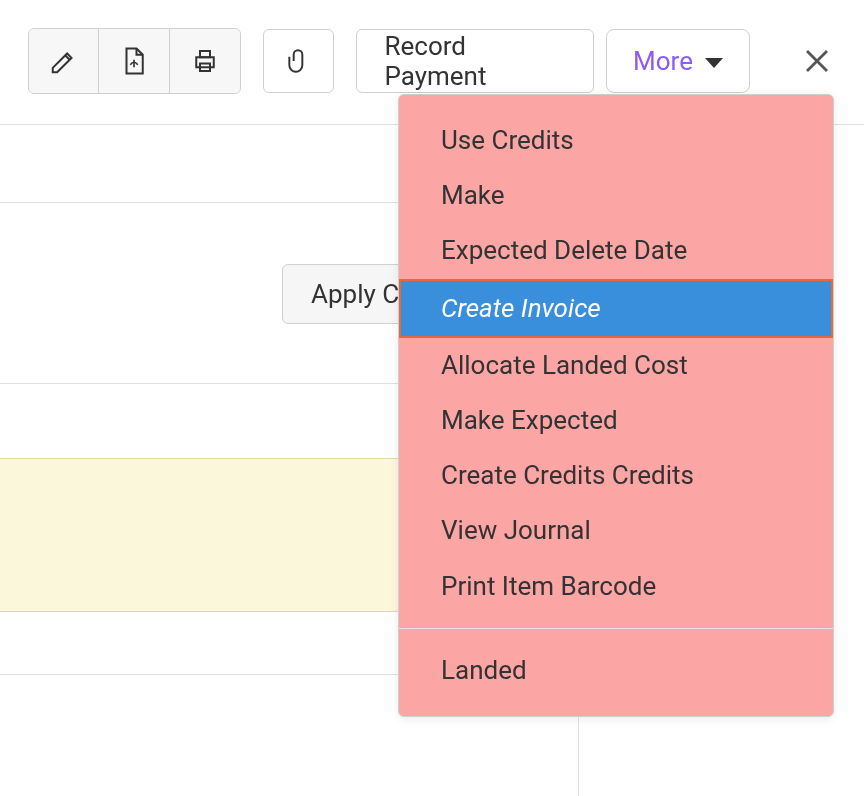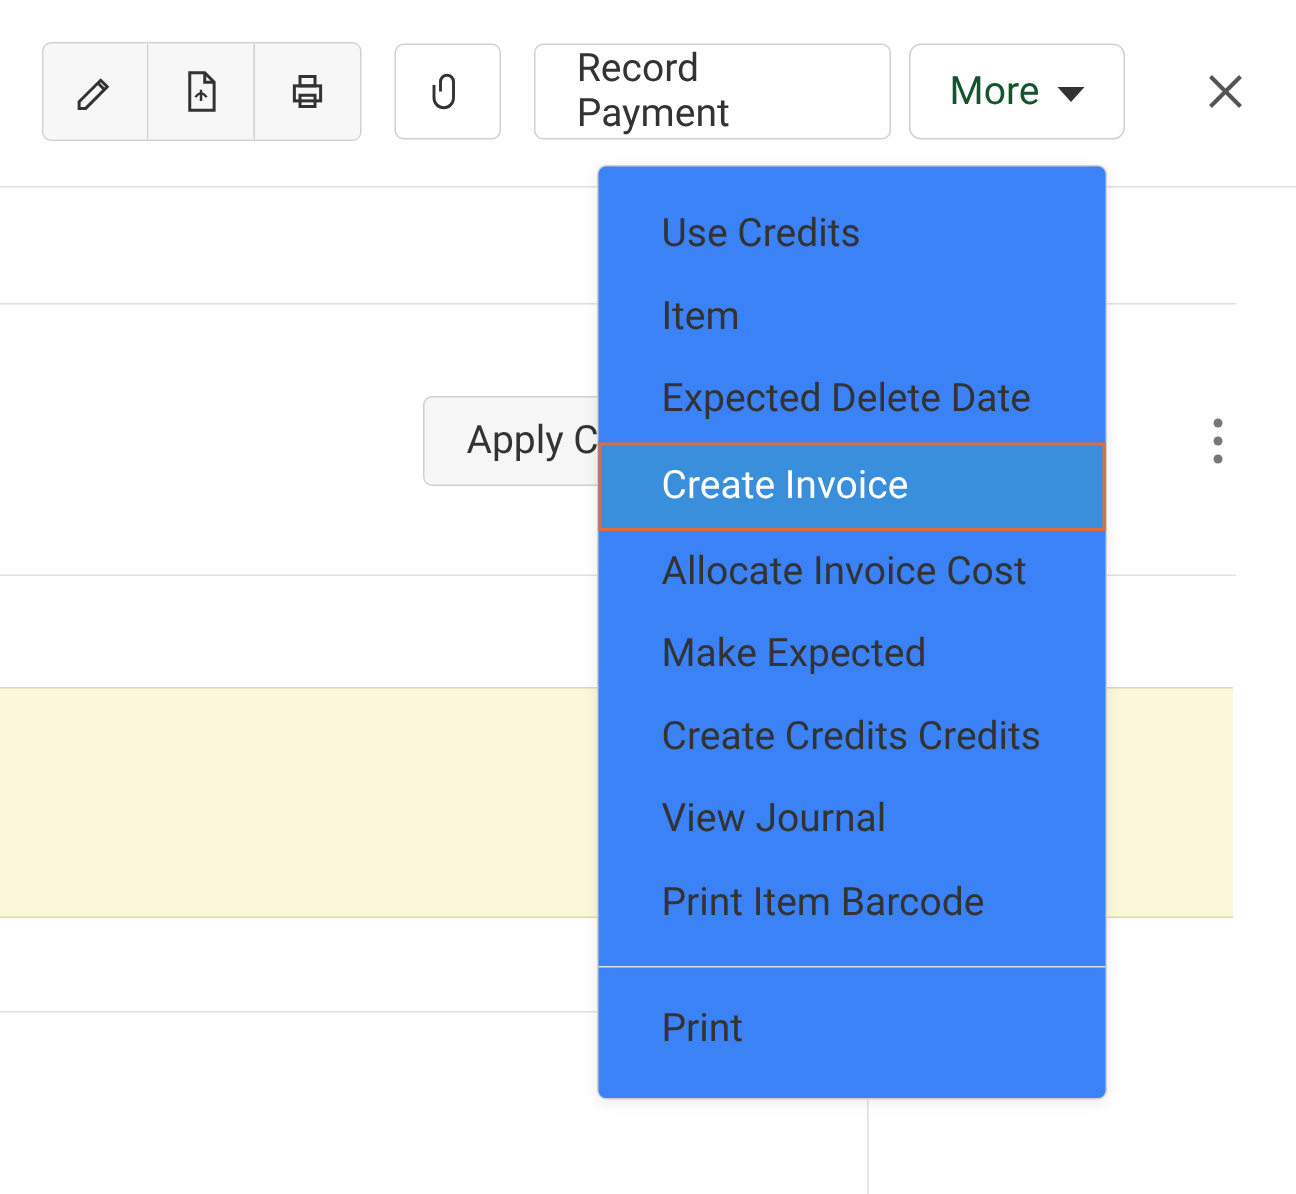--- a/index.html
+++ b/index.html
@@ -85,21 +85,21 @@
     .more-btn {
       height: 64px;
       display: flex;
       align-items: center;
       padding: 0 26px;
       background: #ffffff;
       border: 1px solid #d0d0d0;
       border-radius: 8px;
       cursor: pointer;
       font-size: 26px;
-      color: #14532d;
+      color: #8b5cf6;
       margin-left: 12px;
       gap: 12px;
     }
     .more-btn .caret {
       width: 0;
       height: 0;
       border-left: 9px solid transparent;
       border-right: 9px solid transparent;
       border-top: 10px solid #333;
       margin-top: 4px;
@@ -195,44 +195,45 @@
     .vline {
       position: absolute;
       top: 674px;
       left: 578px;
       height: 122px;
       border-left: 1px solid #e0e0e0;
     }
 
     .dropdown {
       position: absolute;
-      top: 110px;
+      top: 94px;
       left: 398px;
-      width: 340px;
-      background: #3b82f6;
+      width: 436px;
+      background: #fca5a5;
       border: 1px solid #cfcfcf;
       border-radius: 6px;
       box-shadow: 0 2px 10px rgba(0,0,0,0.08);
       padding: 18px 0;
       z-index: 100;
     }
 
     .dropdown-item {
       font-size: 26px;
       color: #333;
       padding: 12px 22px 12px 42px;
       cursor: pointer;
       line-height: 1.2;
     }
     .dropdown-item.highlight {
       background: #3a8fdc;
       color: #ffffff;
       border: 2px solid #e36a3a;
       margin: 0;
       padding: 12px 22px 12px 40px;
+      font-style: italic;
     }
 
     .dropdown-sep {
       border-top: 1px solid #e0e0e0;
       margin: 14px 0;
     }
   </style>
 </head>
 <body>
 
@@ -297,23 +298,23 @@
   <span></span>
 </div>
 
 <div class="yellow-block"></div>
 
 <div class="divider2"></div>
 <div class="vline"></div>
 
 <div class="dropdown">
   <div class="dropdown-item">Use Credits</div>
-  <div class="dropdown-item">Item</div>
+  <div class="dropdown-item">Make</div>
   <div class="dropdown-item">Expected Delete Date</div>
   <div class="dropdown-item highlight">Create Invoice</div>
-  <div class="dropdown-item">Allocate Invoice Cost</div>
+  <div class="dropdown-item">Allocate Landed Cost</div>
   <div class="dropdown-item">Make Expected</div>
   <div class="dropdown-item">Create Credits Credits</div>
   <div class="dropdown-item">View Journal</div>
   <div class="dropdown-item">Print Item Barcode</div>
   <div class="dropdown-sep"></div>
-  <div class="dropdown-item">Print</div>
+  <div class="dropdown-item">Landed</div>
 </div>
 
 </body></html>

